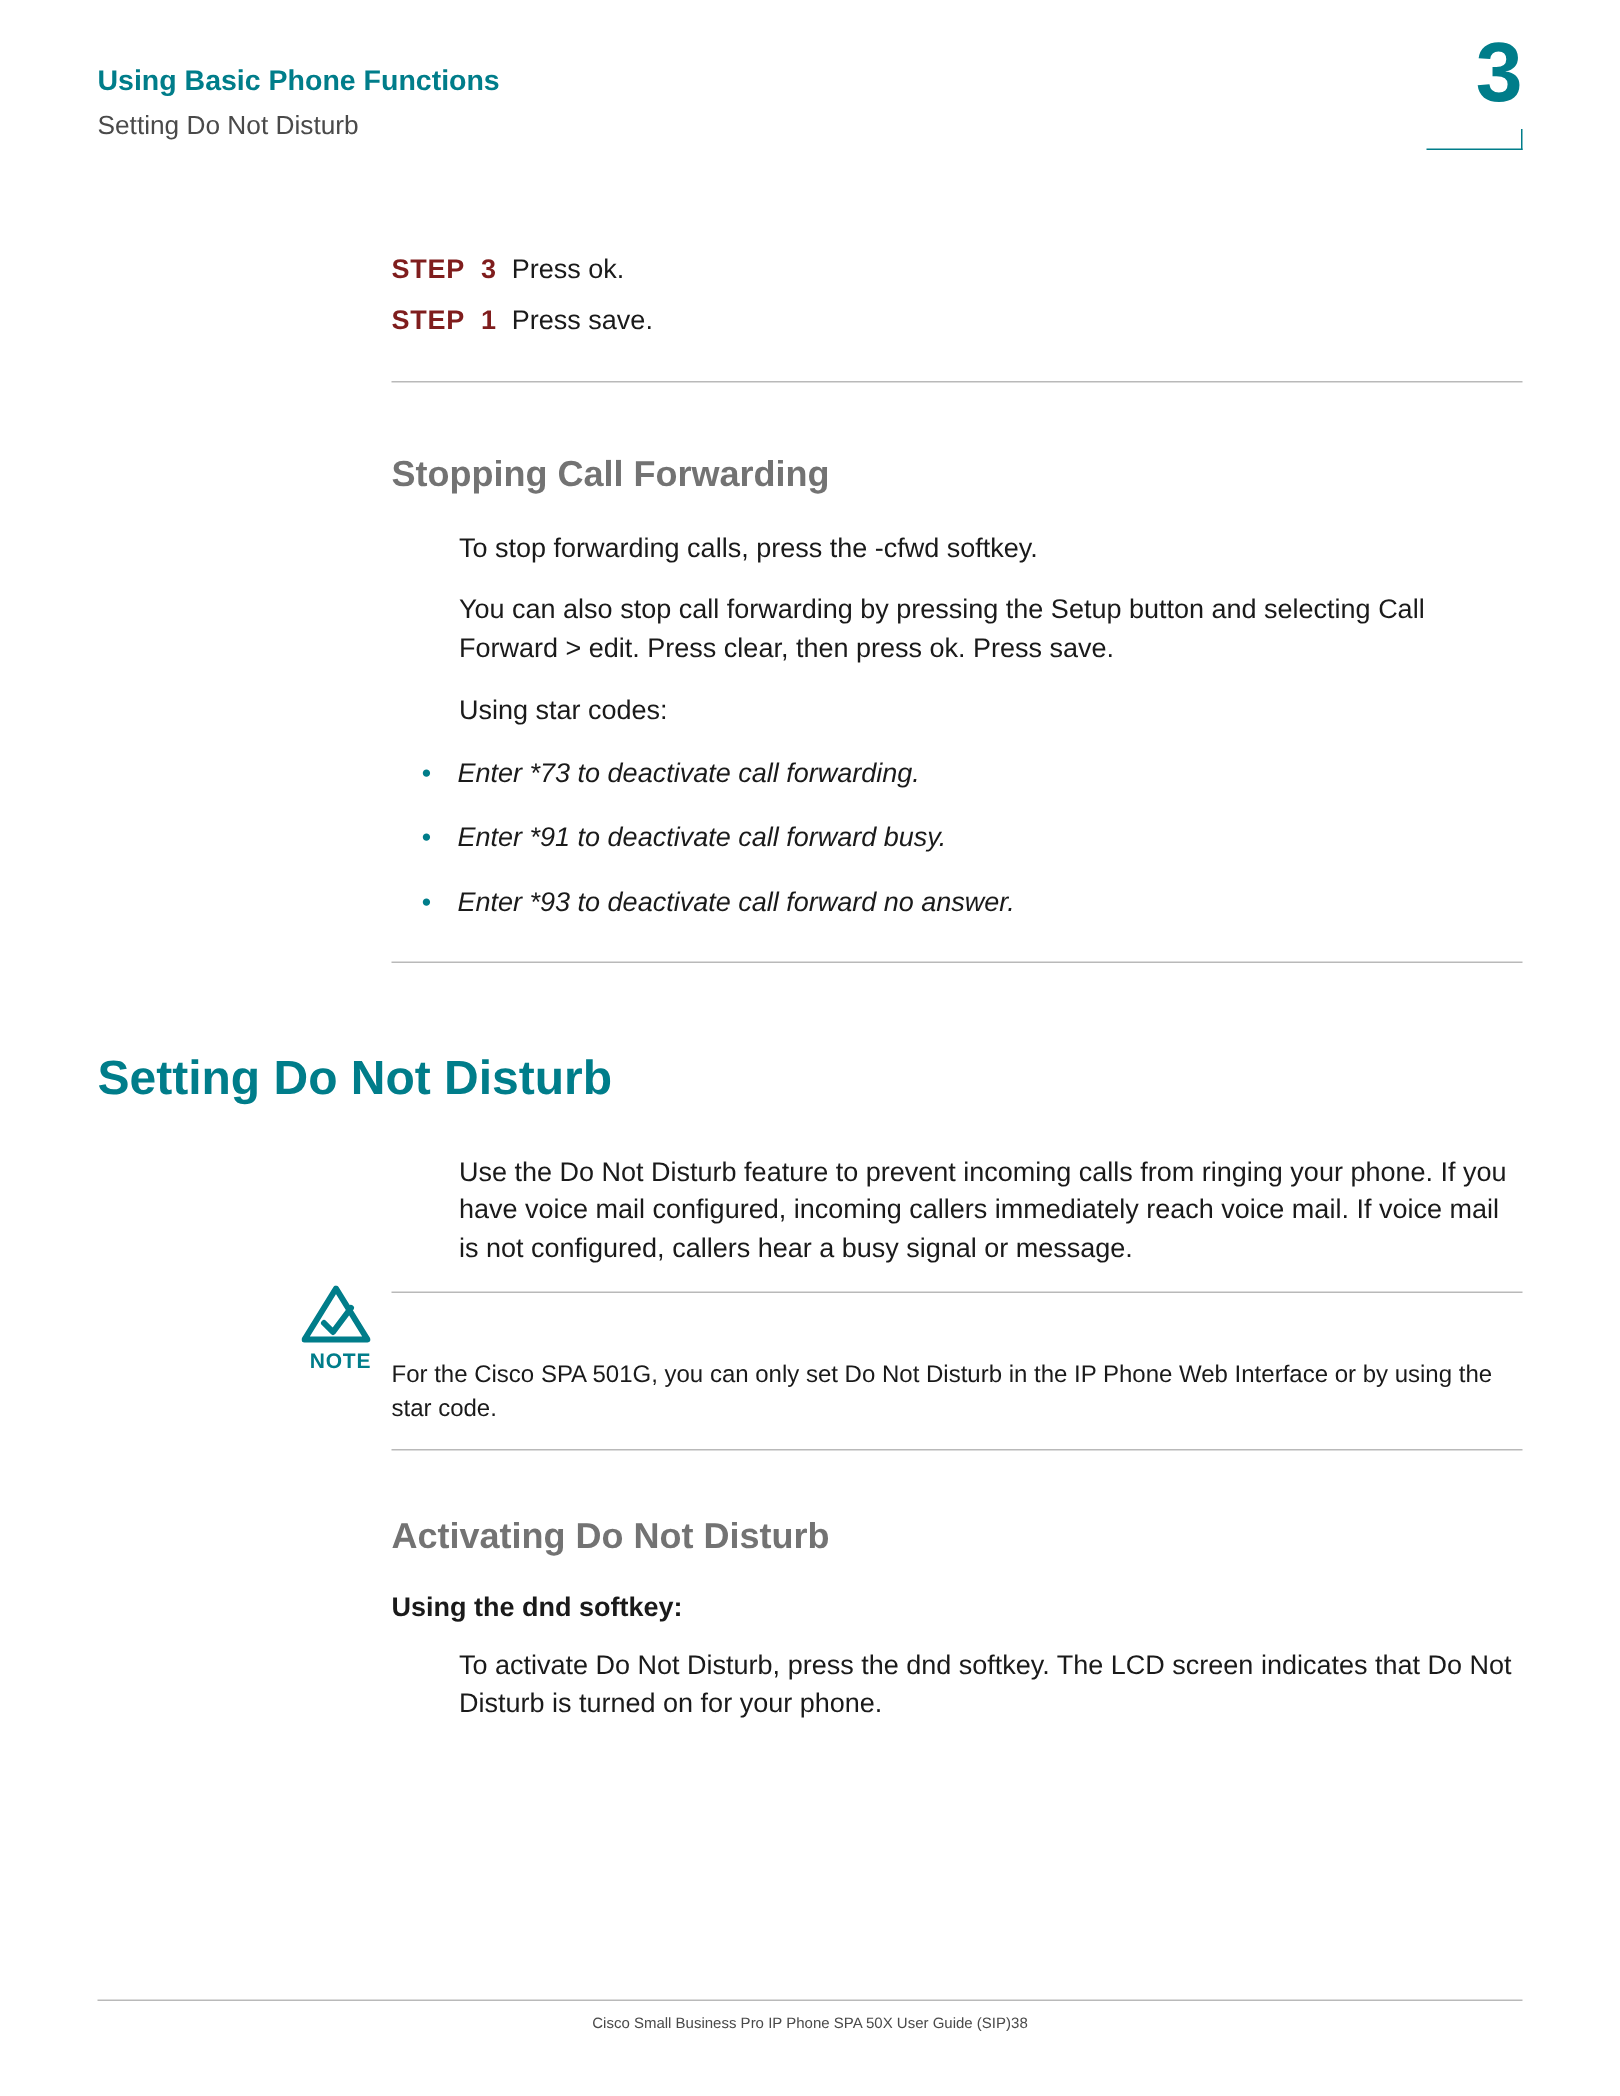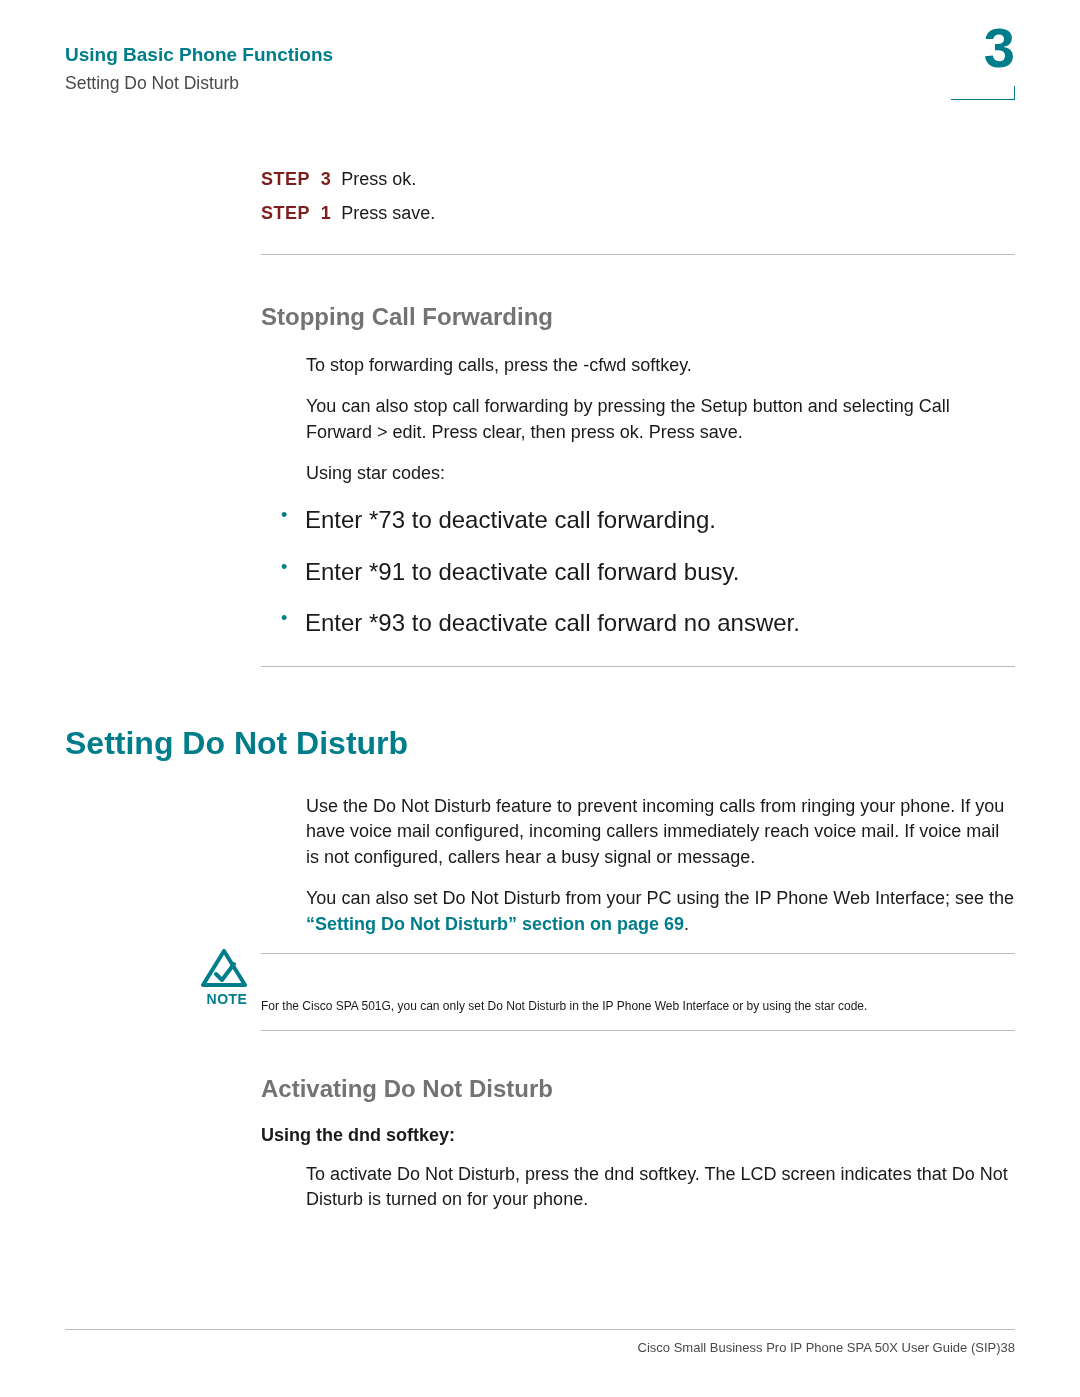--- a/index.html
+++ b/index.html
@@ -87,23 +87,24 @@
     margin-left: 45px;
   }
   .link { color: #007d8a; font-weight: bold; }
   ul.bullets {
     list-style: none;
     padding-left: 44px;
     margin-top: 2px;
   }
   ul.bullets li {
     position: relative;
-    font-size: 24px;
+    font-size: 18px;
     line-height: 1.4;
     margin-bottom: 18px;
+    font-style: italic;
   }
   ul.bullets li::before {
     content: "•";
     position: absolute;
     left: -24px;
     top: 0;
     color: #007d8a;
     font-size: 18px;
   }
   .h1 {
@@ -141,34 +142,34 @@
     border: none;
     border-top: 1px solid #b9b9b9;
     margin-bottom: 14px;
   }
   .note-hr-bot {
     border: none;
     border-top: 1px solid #b9b9b9;
     margin-top: 14px;
   }
   .note-text {
-    font-size: 12px;
+    font-size: 16px;
     line-height: 1.42;
     margin-top: 44px;
   }
   .footer {
     position: absolute;
     bottom: 42px;
     left: 65px;
     right: 65px;
     border-top: 1px solid #b9b9b9;
     padding-top: 10px;
     display: flex;
-    justify-content: flex-end;
-    font-size: 13px;
+    justify-content: center;
+    font-size: 10px;
     color: #4a4a4a;
   }
   .steps-top { margin-top: 54px; }
 </style>
 </head>
 <body>
 
 <div class="page">
 
   <div class="header">
@@ -215,23 +216,20 @@
 
     <hr class="hr">
   </div>
 
   <div>
     <div class="h1" style="margin-left:0;">Setting Do Not Disturb</div>
 
     <div class="body-col">
       <p class="para">Use the Do Not Disturb feature to prevent incoming calls from ringing your phone. If you have voice mail configured, incoming callers immediately reach voice mail. If voice mail is not configured, callers hear a busy signal or message.</p>
 
-      <p class="para">
-        <span>You can also set Do Not Disturb from your PC using the IP Phone Web Interface; see the </span><span class="link">“Setting Do Not Disturb” section on page 69</span><span>.</span>
-      </p>
 
       <div class="note-block">
         <svg class="note-icon" viewBox="0 0 46 40">
           <polygon points="23,2 44,36 2,36" fill="none" stroke="#007d8a" stroke-width="4" stroke-linejoin="round"></polygon>
           <path d="M15 25 L21 31 L33 15" fill="none" stroke="#007d8a" stroke-width="4" stroke-linecap="round" stroke-linejoin="round"></path>
         </svg>
         <div class="note-label">NOTE</div>
         <hr class="note-hr-top">
         <div class="note-text">For the Cisco SPA 501G, you can only set Do Not Disturb in the IP Phone Web Interface or by using the star code.</div>
         <hr class="note-hr-bot">

